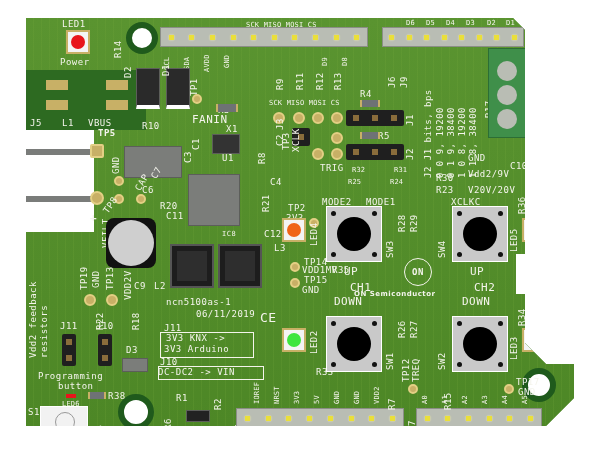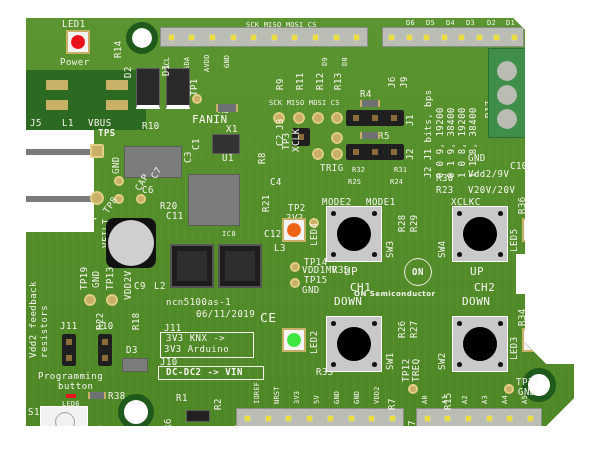--- a/index.html
+++ b/index.html
@@ -256,21 +256,21 @@
   <div class="silk md" style="left:140px;top:280px;">ncn5100as-1</div>
   <div class="silk md" style="left:164px;top:292px;padding-left:6px;">06/11/2019</div>
   <div class="silk lg" style="left:234px;top:294px;font-size:13px;">CE</div>
 
   <div class="silk md" style="left:138px;top:306px;">J11</div>
   <div class="box" style="left:134px;top:314px;width:92px;height:24px;"></div>
   <div class="silk md" style="left:140px;top:316px;">3V3 KNX -&gt;</div>
   <div class="silk md" style="left:138px;top:327px;">3V3 Arduino</div>
   <div class="silk md" style="left:134px;top:340px;">J10</div>
   <div class="box" style="left:132px;top:348px;width:104px;height:12px;"></div>
-  <div class="silk md" style="left:140px;top:350px;font-weight:bold;">DC-DC2 -&gt; VIN</div>
+  <div class="silk md" style="left:132px;top:350px;">DC-DC2 -&gt; VIN</div>
 
   <div class="silk md" style="left:34px;top:304px;">J11</div>
   <div class="silk md" style="left:70px;top:304px;">J10</div>
   <div class="jumper" style="left:36px;top:316px;width:14px;height:32px;flex-direction:column;">
     <span class="jp"></span>
       <span class="jp"></span>
   </div>
   <div class="jumper" style="left:72px;top:316px;width:14px;height:32px;flex-direction:column;">
     <span class="jp"></span>
       <span class="jp"></span>

